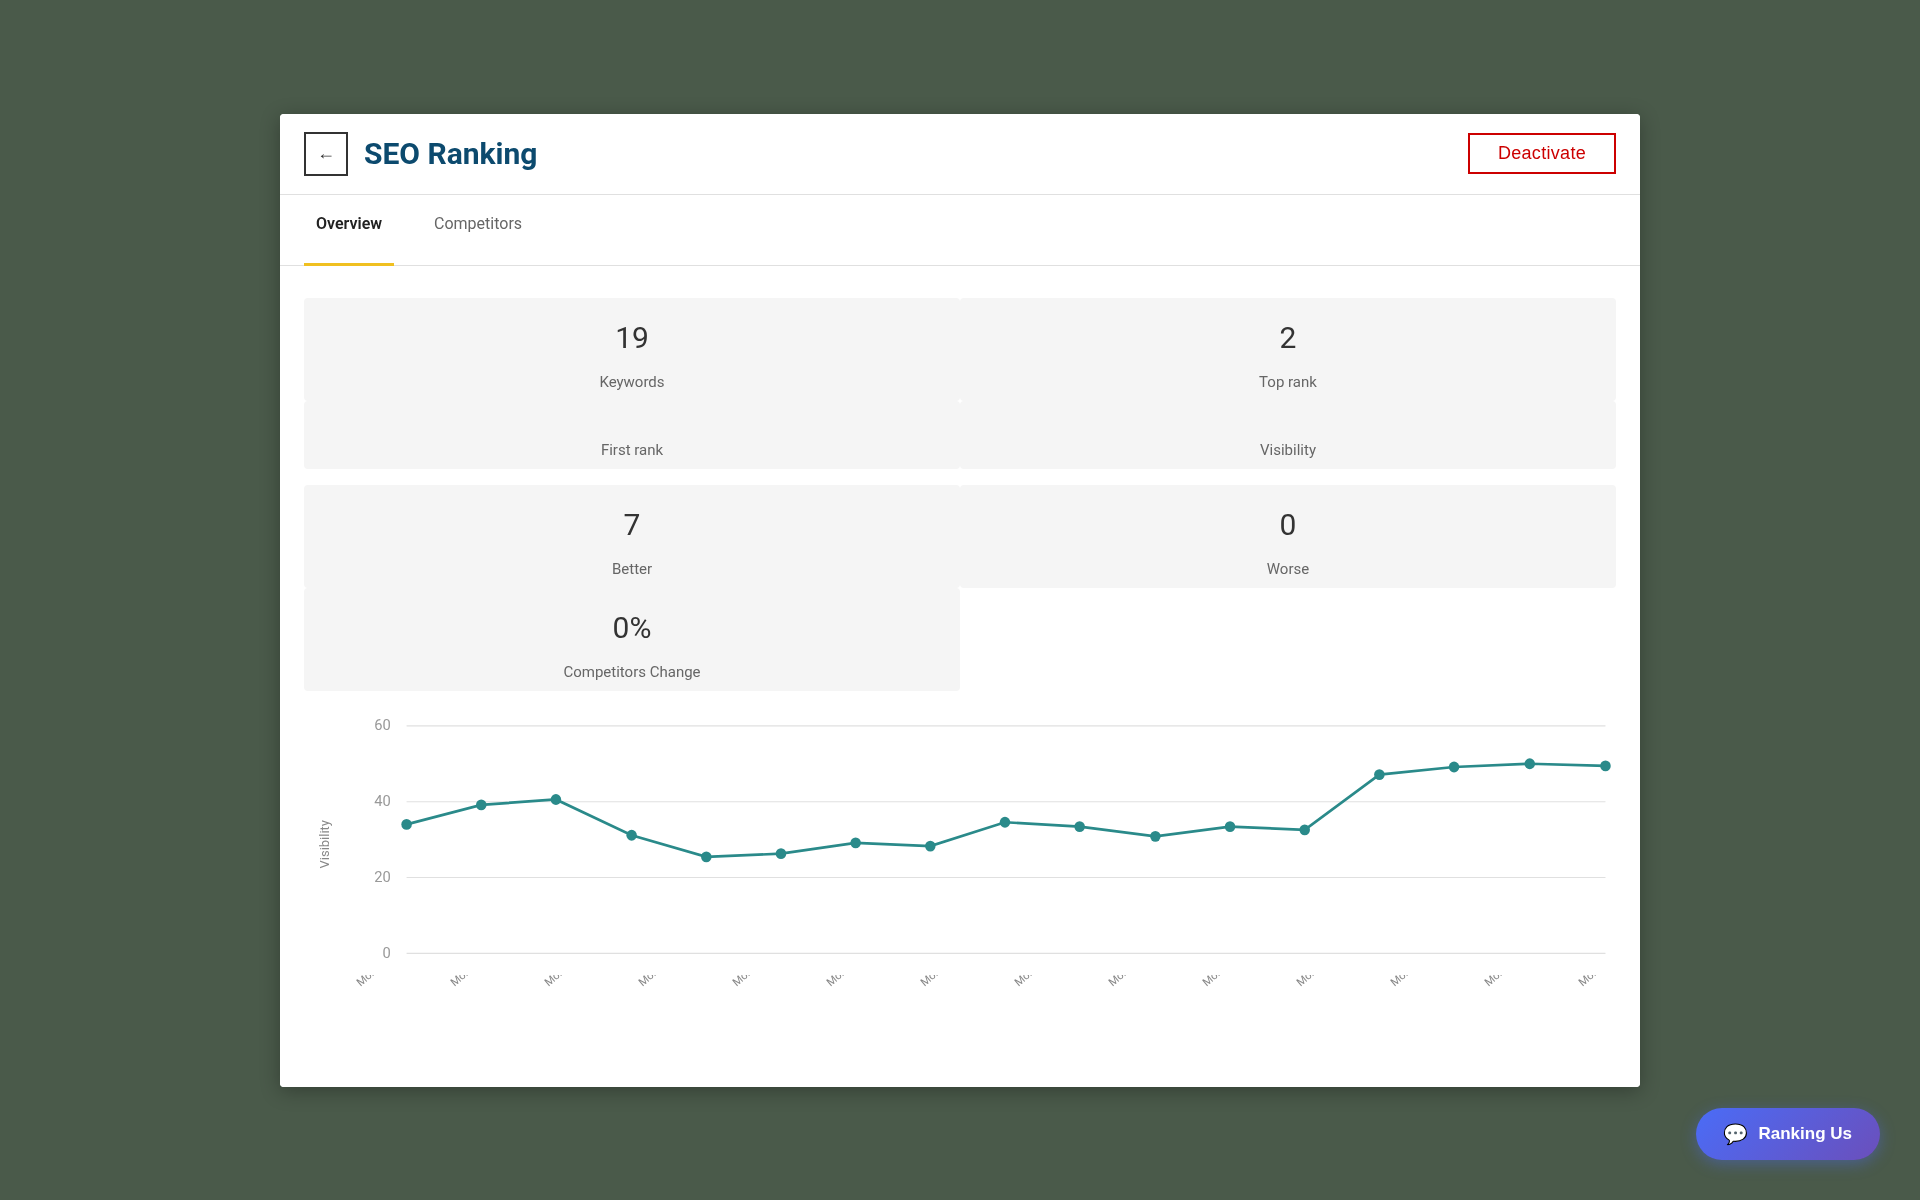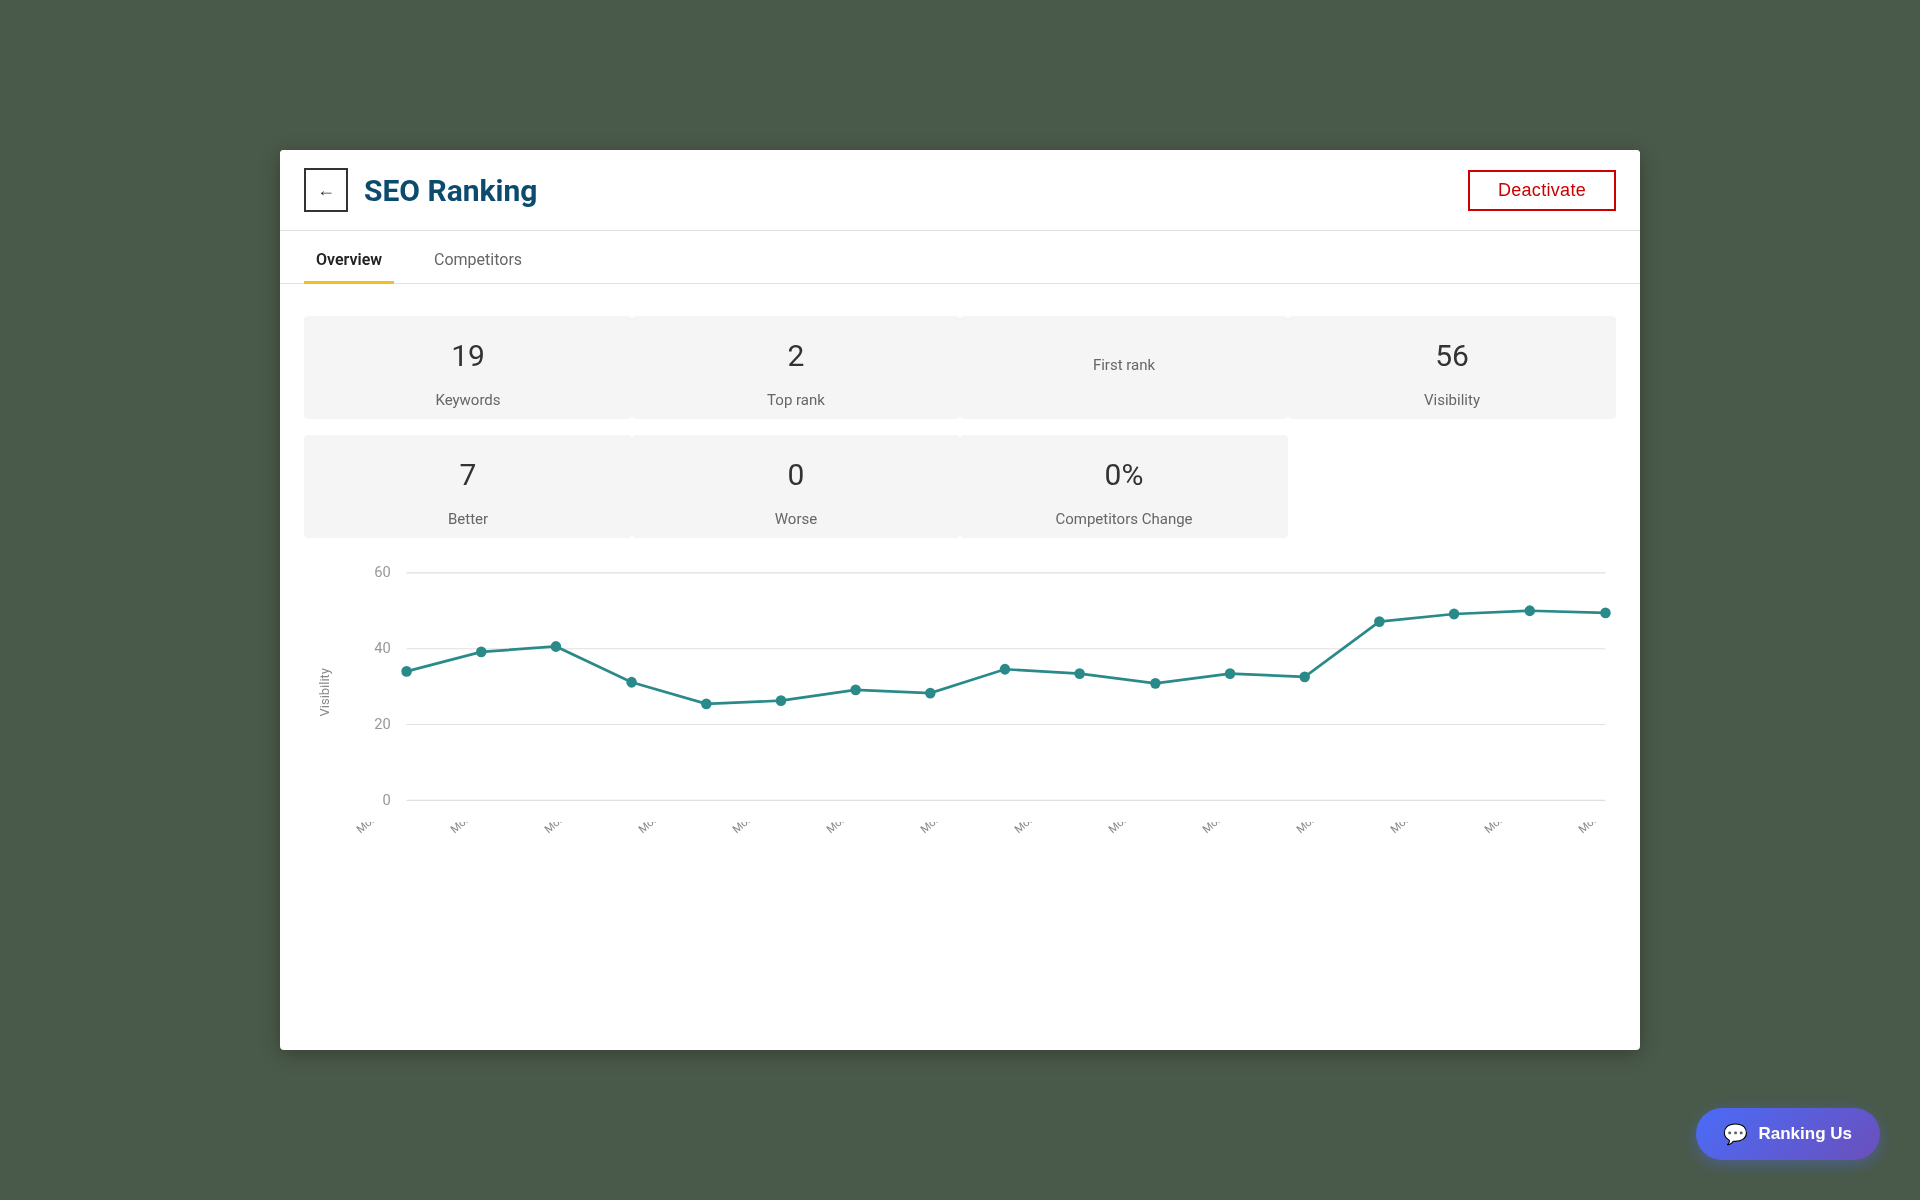--- a/index.html
+++ b/index.html
@@ -60,41 +60,41 @@
       cursor: pointer;
       letter-spacing: 0.3px;
     }
     .tabs {
       display: flex;
       padding: 0 24px;
       border-bottom: 1px solid #e0e0e0;
       background: #fff;
     }
     .tab {
-      padding: 18px 12px 12px;
+      padding: 18px 12px 30px;
       margin-right: 28px;
       font-size: 16px;
       cursor: pointer;
       color: #666;
       border-bottom: 3px solid transparent;
       position: relative;
       top: 1px;
     }
     .tab.active {
       color: #222;
       font-weight: 600;
       border-bottom: 3px solid #f0c020;
     }
     .content {
       padding: 32px 24px;
       background: #fff;
     }
     .metrics-grid {
       display: grid;
-      grid-template-columns: repeat(4, 1fr);
+      grid-template-columns: repeat(2, 1fr);
       margin-bottom: 16px;
     }
     .metric-card {
       background: #f5f5f5;
       border-radius: 4px;
       padding: 22px 16px 10px;
       text-align: center;
     }
     .metric-value {
       font-size: 30px;
@@ -161,21 +161,20 @@
         <div class="metric-label">Keywords</div>
       </div>
       <div class="metric-card">
         <div class="metric-value">2</div>
         <div class="metric-label">Top rank</div>
       </div>
       <div class="metric-card">
         <div class="metric-label">First rank</div>
       </div>
       <div class="metric-card">
-        <div class="metric-value">56</div>
         <div class="metric-label">Visibility</div>
       </div>
     </div>
 
     <div class="metrics-grid">
       <div class="metric-card">
         <div class="metric-value">7</div>
         <div class="metric-label">Better</div>
       </div>
       <div class="metric-card">

